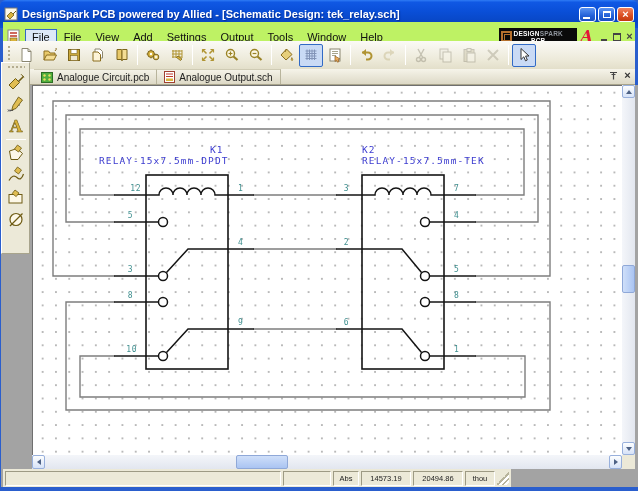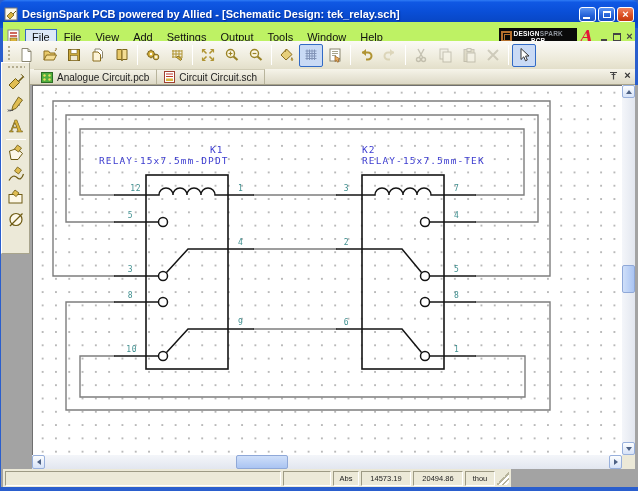--- a/index.html
+++ b/index.html
@@ -310,21 +310,21 @@
       <span>Analogue Circuit.pcb</span>
     </div>
     <div class="tab">
       <span class="ticon">
           <svg width="11" height="12">
             <rect x="0.5" y="0.5" width="10" height="11" fill="#fff" stroke="#a04030"></rect>
             <path d="M2 3 h7 M2 5.5 h7" stroke="#c03a2a"></path>
             <rect x="2" y="7.5" width="7" height="2.5" fill="#d9b33c"></rect>
           </svg>
         </span>
-      <span>Circuit Circuit.sch</span>
+      <span>Analogue Output.sch</span>
     </div>
     <span class="spacer"></span>
     <span class="tr-btn">
         <svg width="9" height="9">
           <path d="M1 1.5 h7 M2.5 3.5 h4 M4.5 1.5 v7" stroke="#444" stroke-width="1.2" fill="none"></path>
         </svg>
       </span>
     <span class="tr-btn">
         <span class="tr-close">×</span>
       </span>

